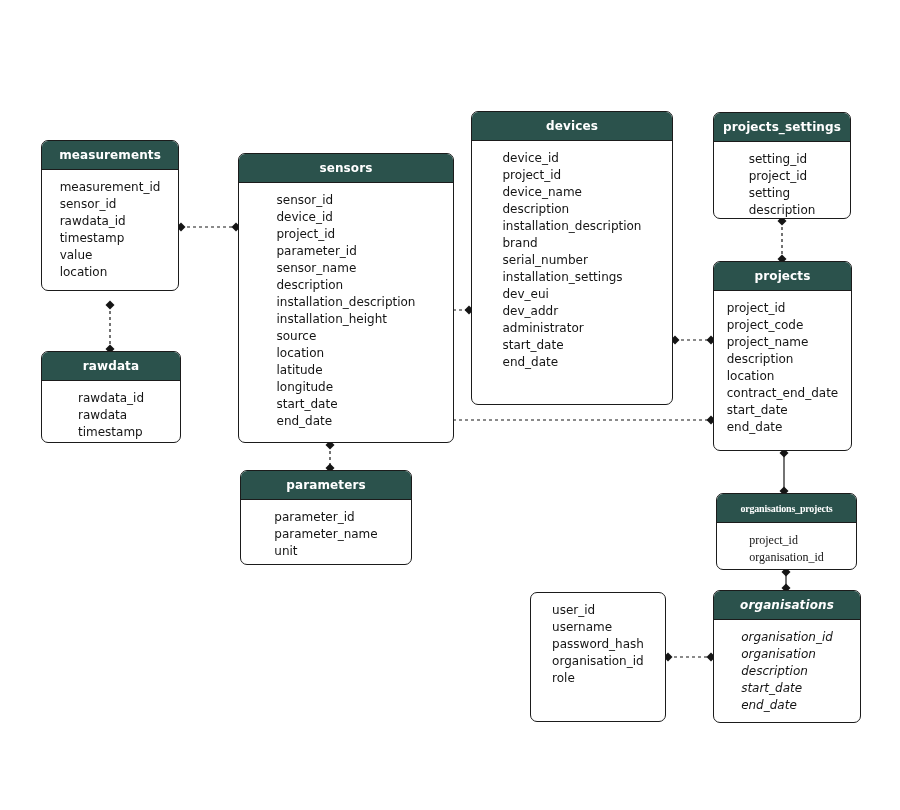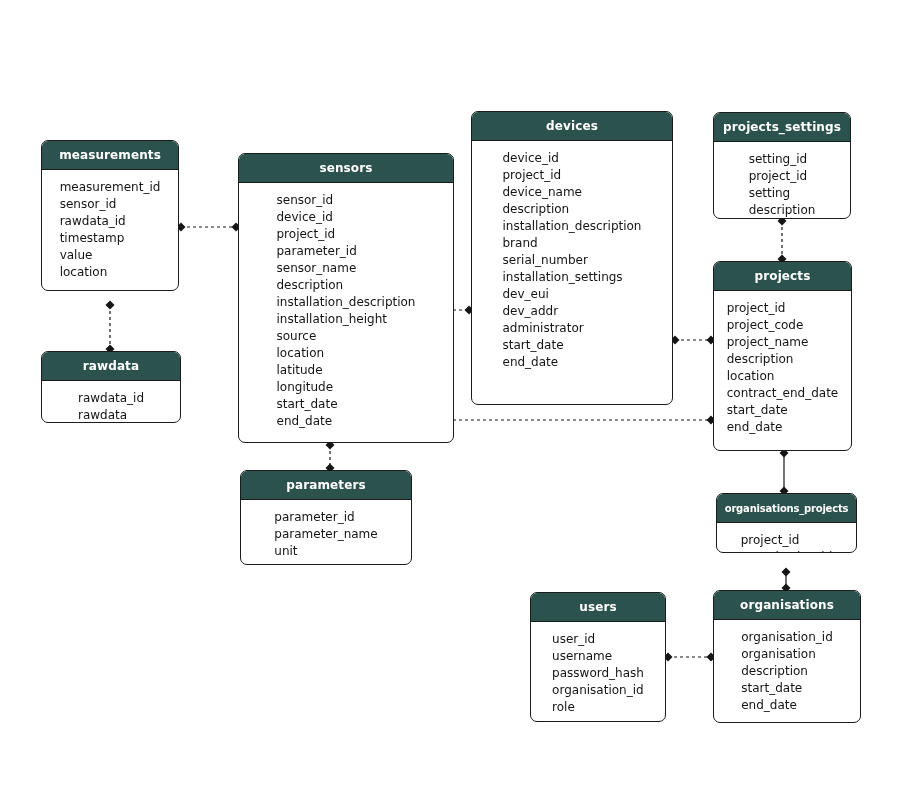--- a/index.html
+++ b/index.html
@@ -100,21 +100,21 @@
           <div class="field">measurement_id</div>
           <div class="field">sensor_id</div>
           <div class="field">rawdata_id</div>
           <div class="field">timestamp</div>
           <div class="field">value</div>
           <div class="field">location</div>
         </div>
       </div>
   </div>
 
-  <div class="tbl" style="left:41px; top:351px; width:140px; height:72px;">
+  <div class="tbl" style="left:41px; top:351px; width:140px; height:92px;">
     <div class="tbl-header">rawdata</div>
     <div class="tbl-body">
         <div class="field-list">
           <div class="field">rawdata_id</div>
           <div class="field">rawdata</div>
           <div class="field">timestamp</div>
         </div>
       </div>
   </div>
 
@@ -193,44 +193,43 @@
           <div class="field">project_name</div>
           <div class="field">description</div>
           <div class="field">location</div>
           <div class="field">contract_end_date</div>
           <div class="field">start_date</div>
           <div class="field">end_date</div>
         </div>
       </div>
   </div>
 
-  <div class="tbl t-orgproj" style="left:716px; top:493px; width:141px; height:60px;">
+  <div class="tbl t-orgproj" style="left:716px; top:493px; width:141px; height:77px;font-family:Liberation Serif, serif;">
     <div class="tbl-header">organisations_projects</div>
     <div class="tbl-body">
         <div class="field-list">
           <div class="field">project_id</div>
           <div class="field">organisation_id</div>
         </div>
       </div>
   </div>
 
   <div class="tbl" style="left:530px; top:592px; width:136px; height:130px;">
-    <div class="tbl-header">users</div>
     <div class="tbl-body">
         <div class="field-list">
           <div class="field">user_id</div>
           <div class="field">username</div>
           <div class="field">password_hash</div>
           <div class="field">organisation_id</div>
           <div class="field">role</div>
         </div>
       </div>
   </div>
 
-  <div class="tbl" style="left:713px; top:590px; width:148px; height:133px;">
+  <div class="tbl" style="left:713px; top:590px; width:148px; height:133px;font-style:italic;">
     <div class="tbl-header">organisations</div>
     <div class="tbl-body">
         <div class="field-list">
           <div class="field">organisation_id</div>
           <div class="field">organisation</div>
           <div class="field">description</div>
           <div class="field">start_date</div>
           <div class="field">end_date</div>
         </div>
       </div>

